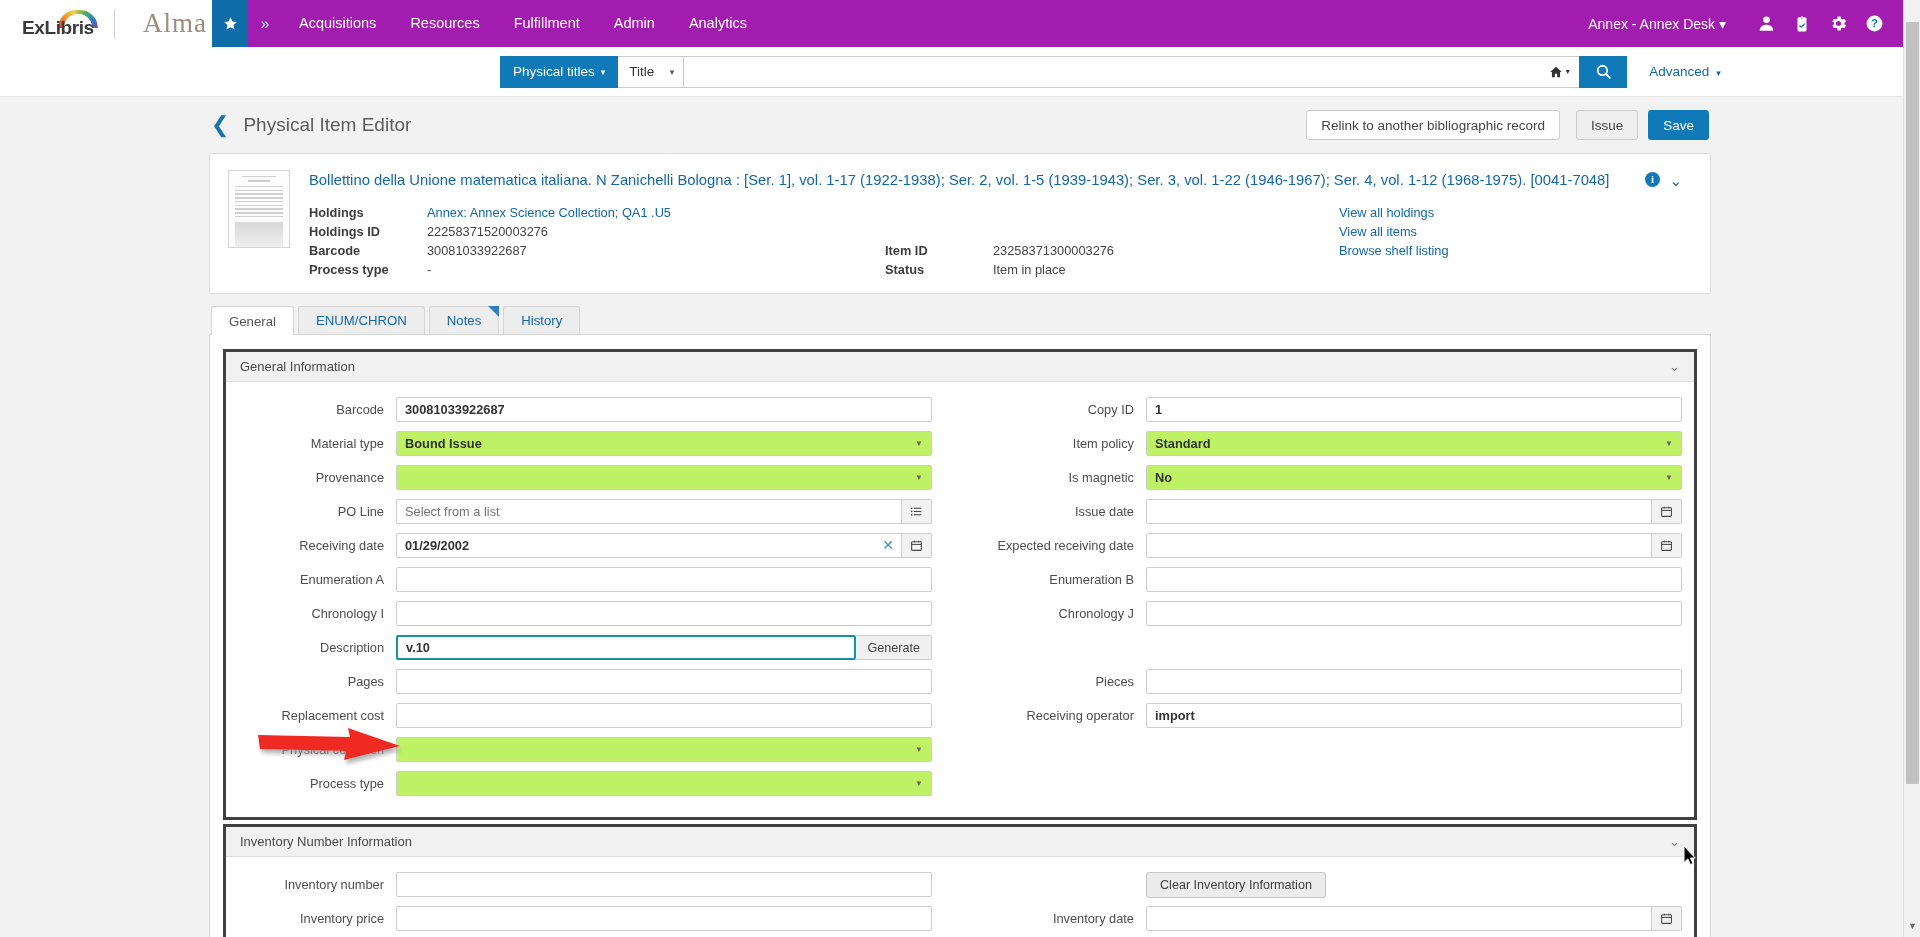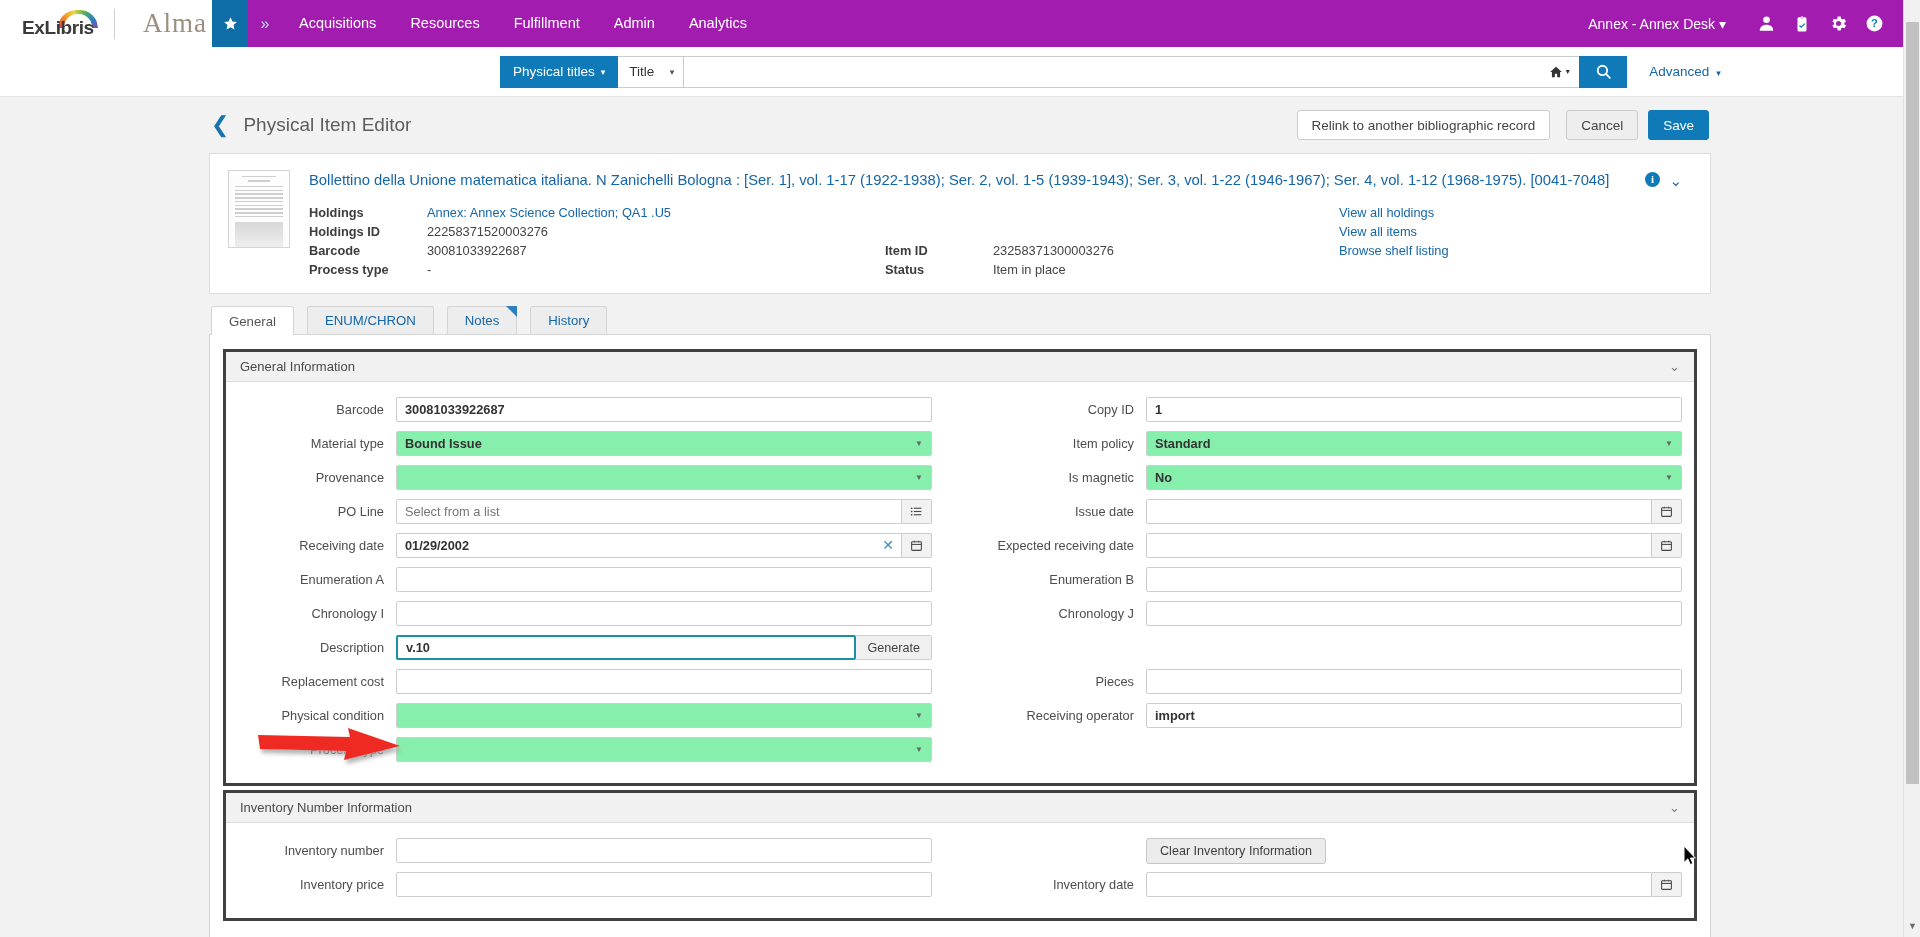--- a/index.html
+++ b/index.html
@@ -282,21 +282,21 @@
   .tab {
     height: 28px;
     padding: 0 17px;
     display: flex; align-items: center;
     font-size: 13.2px;
     border: 1px solid #d5d5d5;
     border-bottom: none;
     background: #ededed;
     color: #1566a8;
     border-radius: 3px 3px 0 0;
-    margin-right: 13px;
+    margin-right: 4px;
     position: relative;
   }
   .tab.active {
     background: #fff;
     color: #555;
     height: 29px;
     margin-bottom: -1px;
   }
   .tab .corner-flag {
     position: absolute;
@@ -376,21 +376,21 @@
   .sel {
     flex: 1;
     height: 25px;
     border: 1px solid #cdcdcd;
     border-radius: 2px;
     display: flex; align-items: center;
     padding: 0 8px;
     font-size: 12.8px;
     font-weight: bold;
     color: #333;
-    background: #86efac;
+    background: #bef264;
   }
   .sel .scaret {
     margin-left: auto; font-size: 8px; color: #666;
   }
   .addon {
     width: 30px;
     height: 25px;
     border: 1px solid #cdcdcd;
     border-left: none;
     border-radius: 0 2px 2px 0;
@@ -554,21 +554,21 @@
 </div>
 
 <div id="page">
   <div id="content-wrap">
 
     <div id="pagehead">
       <div id="back-chevron">❮</div>
       <div id="pagetitle">Physical Item Editor</div>
       <div id="pagehead-btns">
         <div class="btn" id="btn-relink">Relink to another bibliographic record</div>
-        <div class="btn grey" id="btn-cancel">Cancel</div>
+        <div class="btn grey" id="btn-cancel">Issue</div>
         <div class="btn primary" id="btn-save">Save</div>
       </div>
     </div>
 
     <div id="record-card">
       <div id="thumb">
         <div class="tline" style="width:70%;margin:0 auto 3px;"></div>
         <div class="tline" style="width:46%;margin:0 auto 4px;"></div>
         <div class="tline"></div>
           <div class="tline"></div>
@@ -720,20 +720,26 @@
             </div>
 
             <div class="frow">
               <div class="flabel">Description</div>
               <div class="fctl">
                 <input class="inp focused" value="v.10" style="">
                 <div class="gen-btn">Generate</div>
               </div>
             </div>
 
+            <div class="frow">
+              <div class="flabel">Pages</div>
+              <div class="fctl">
+                  <input class="inp" style="">
+                </div>
+            </div>
 
             <div class="frow">
               <div class="flabel">Replacement cost</div>
               <div class="fctl">
                   <input class="inp" style="">
                 </div>
             </div>
 
             <div class="frow">
               <div class="flabel">Physical condition</div>

